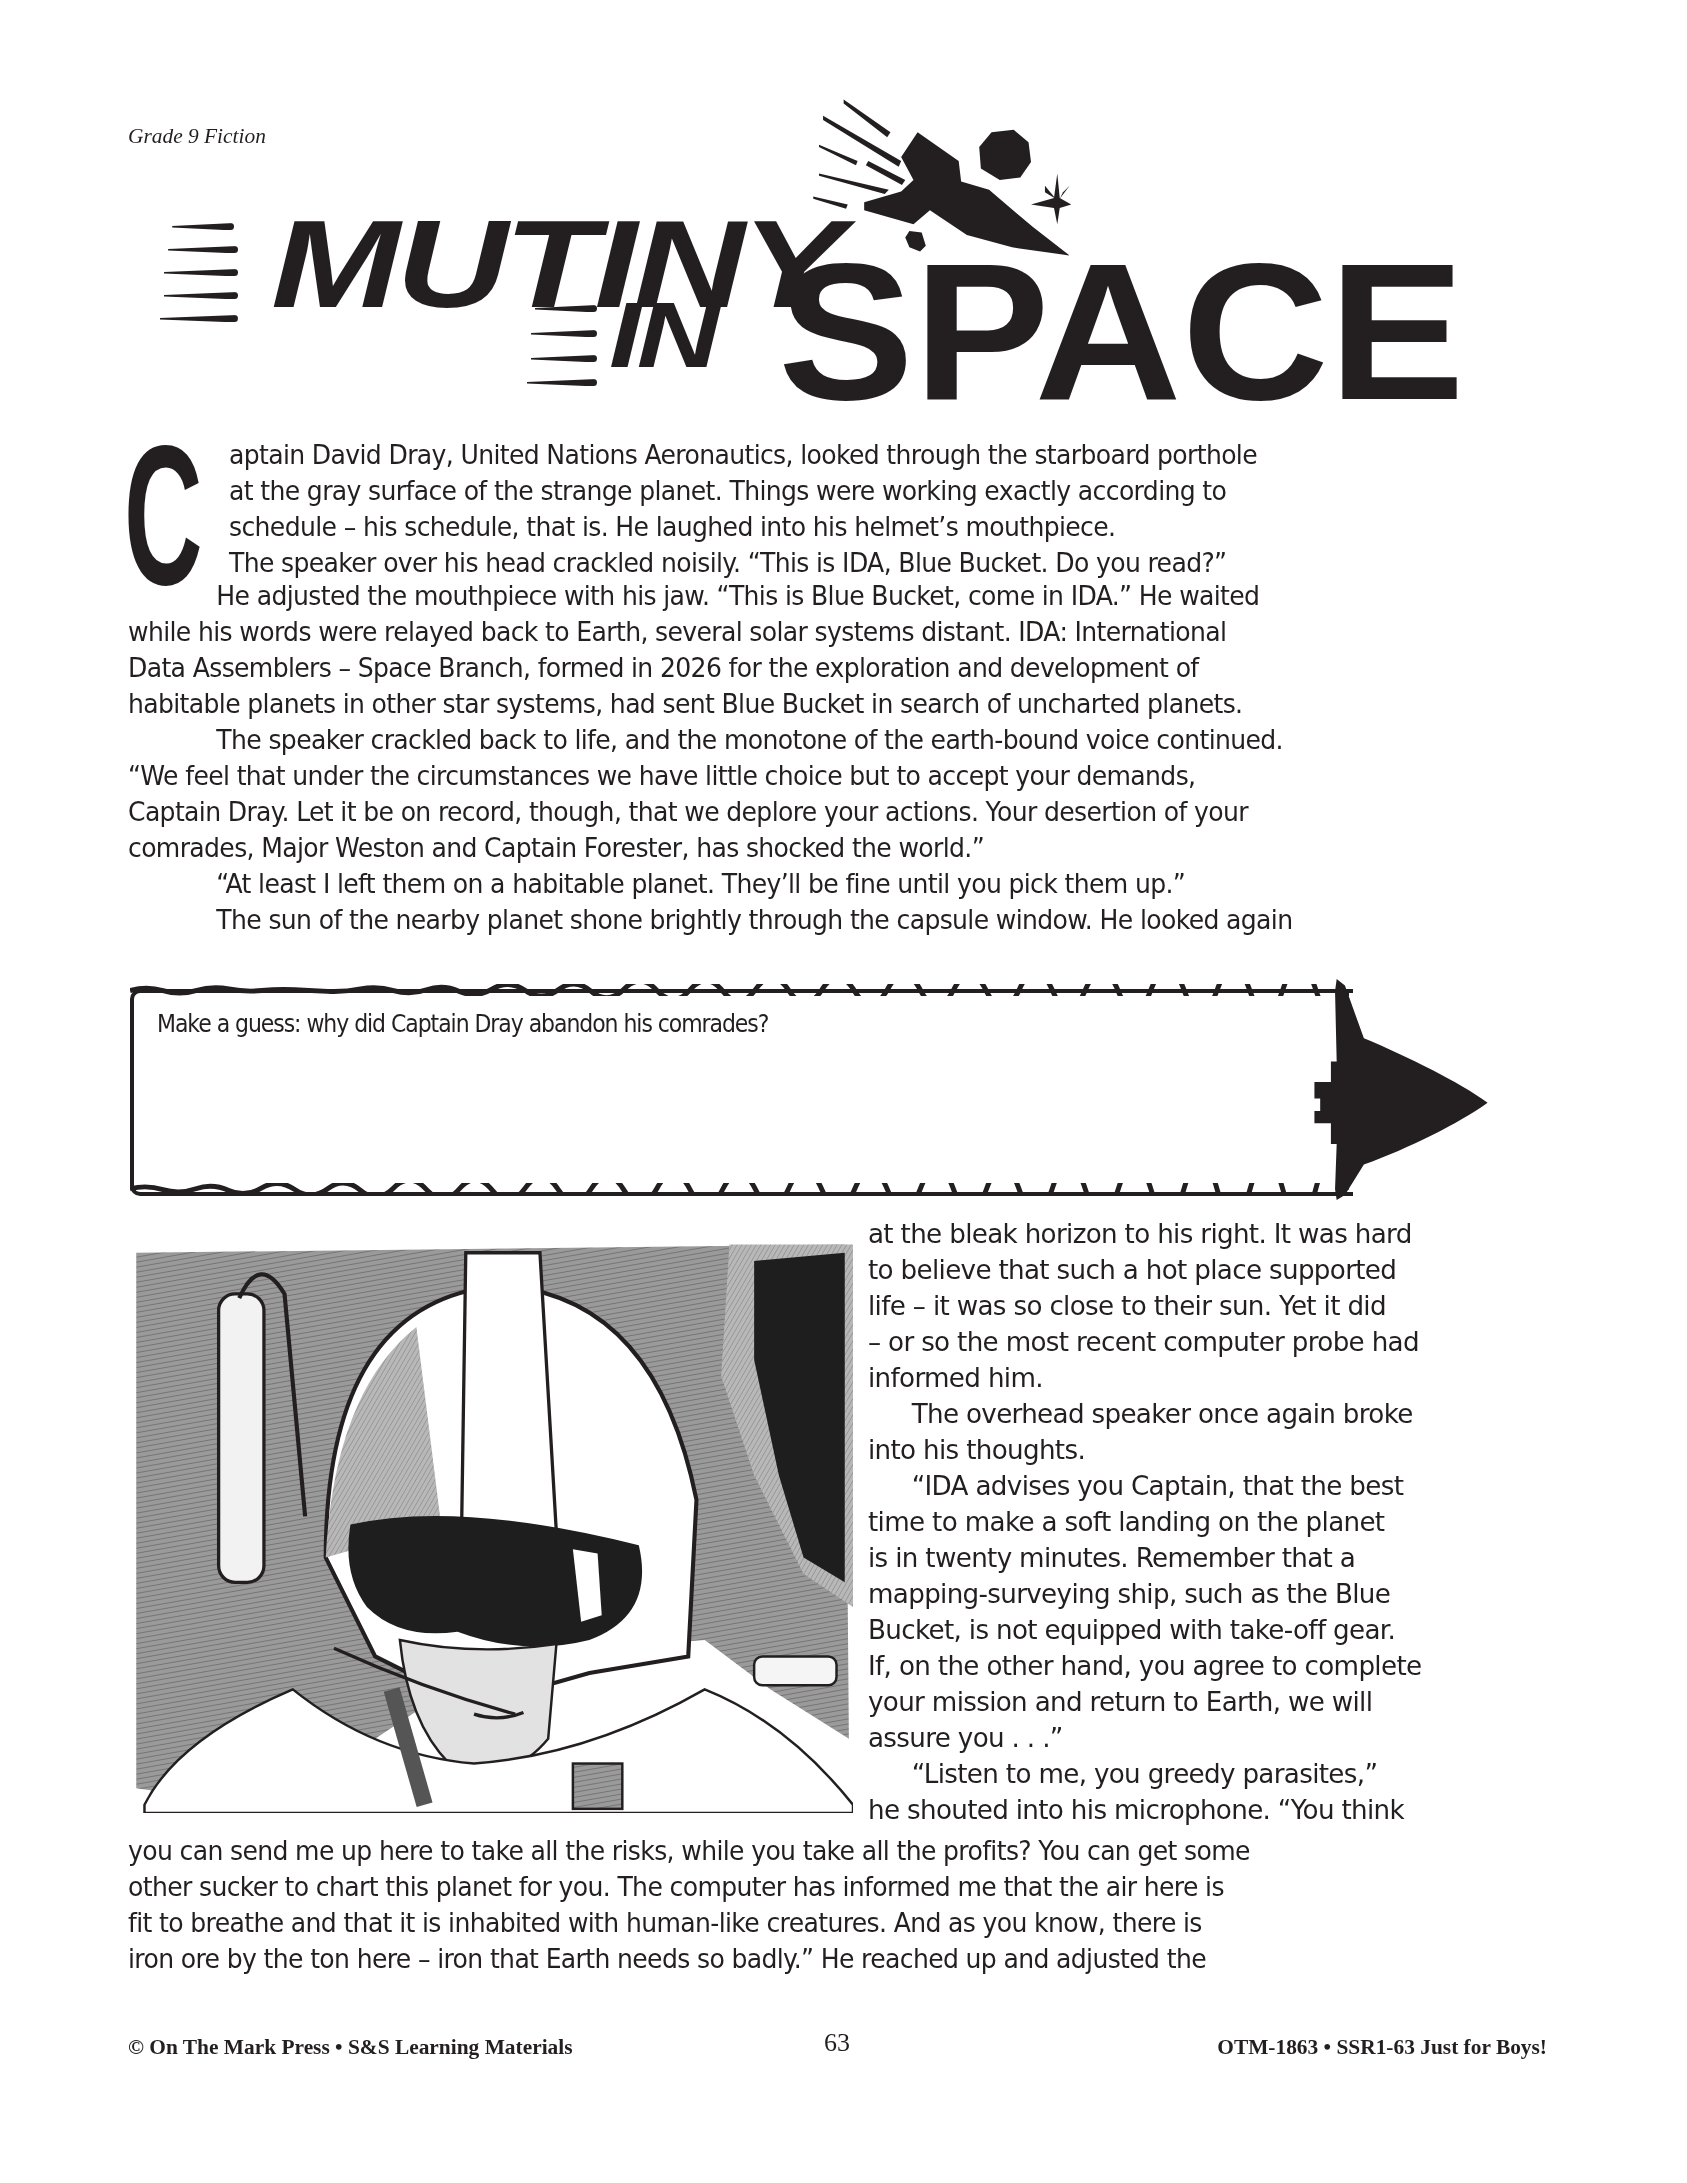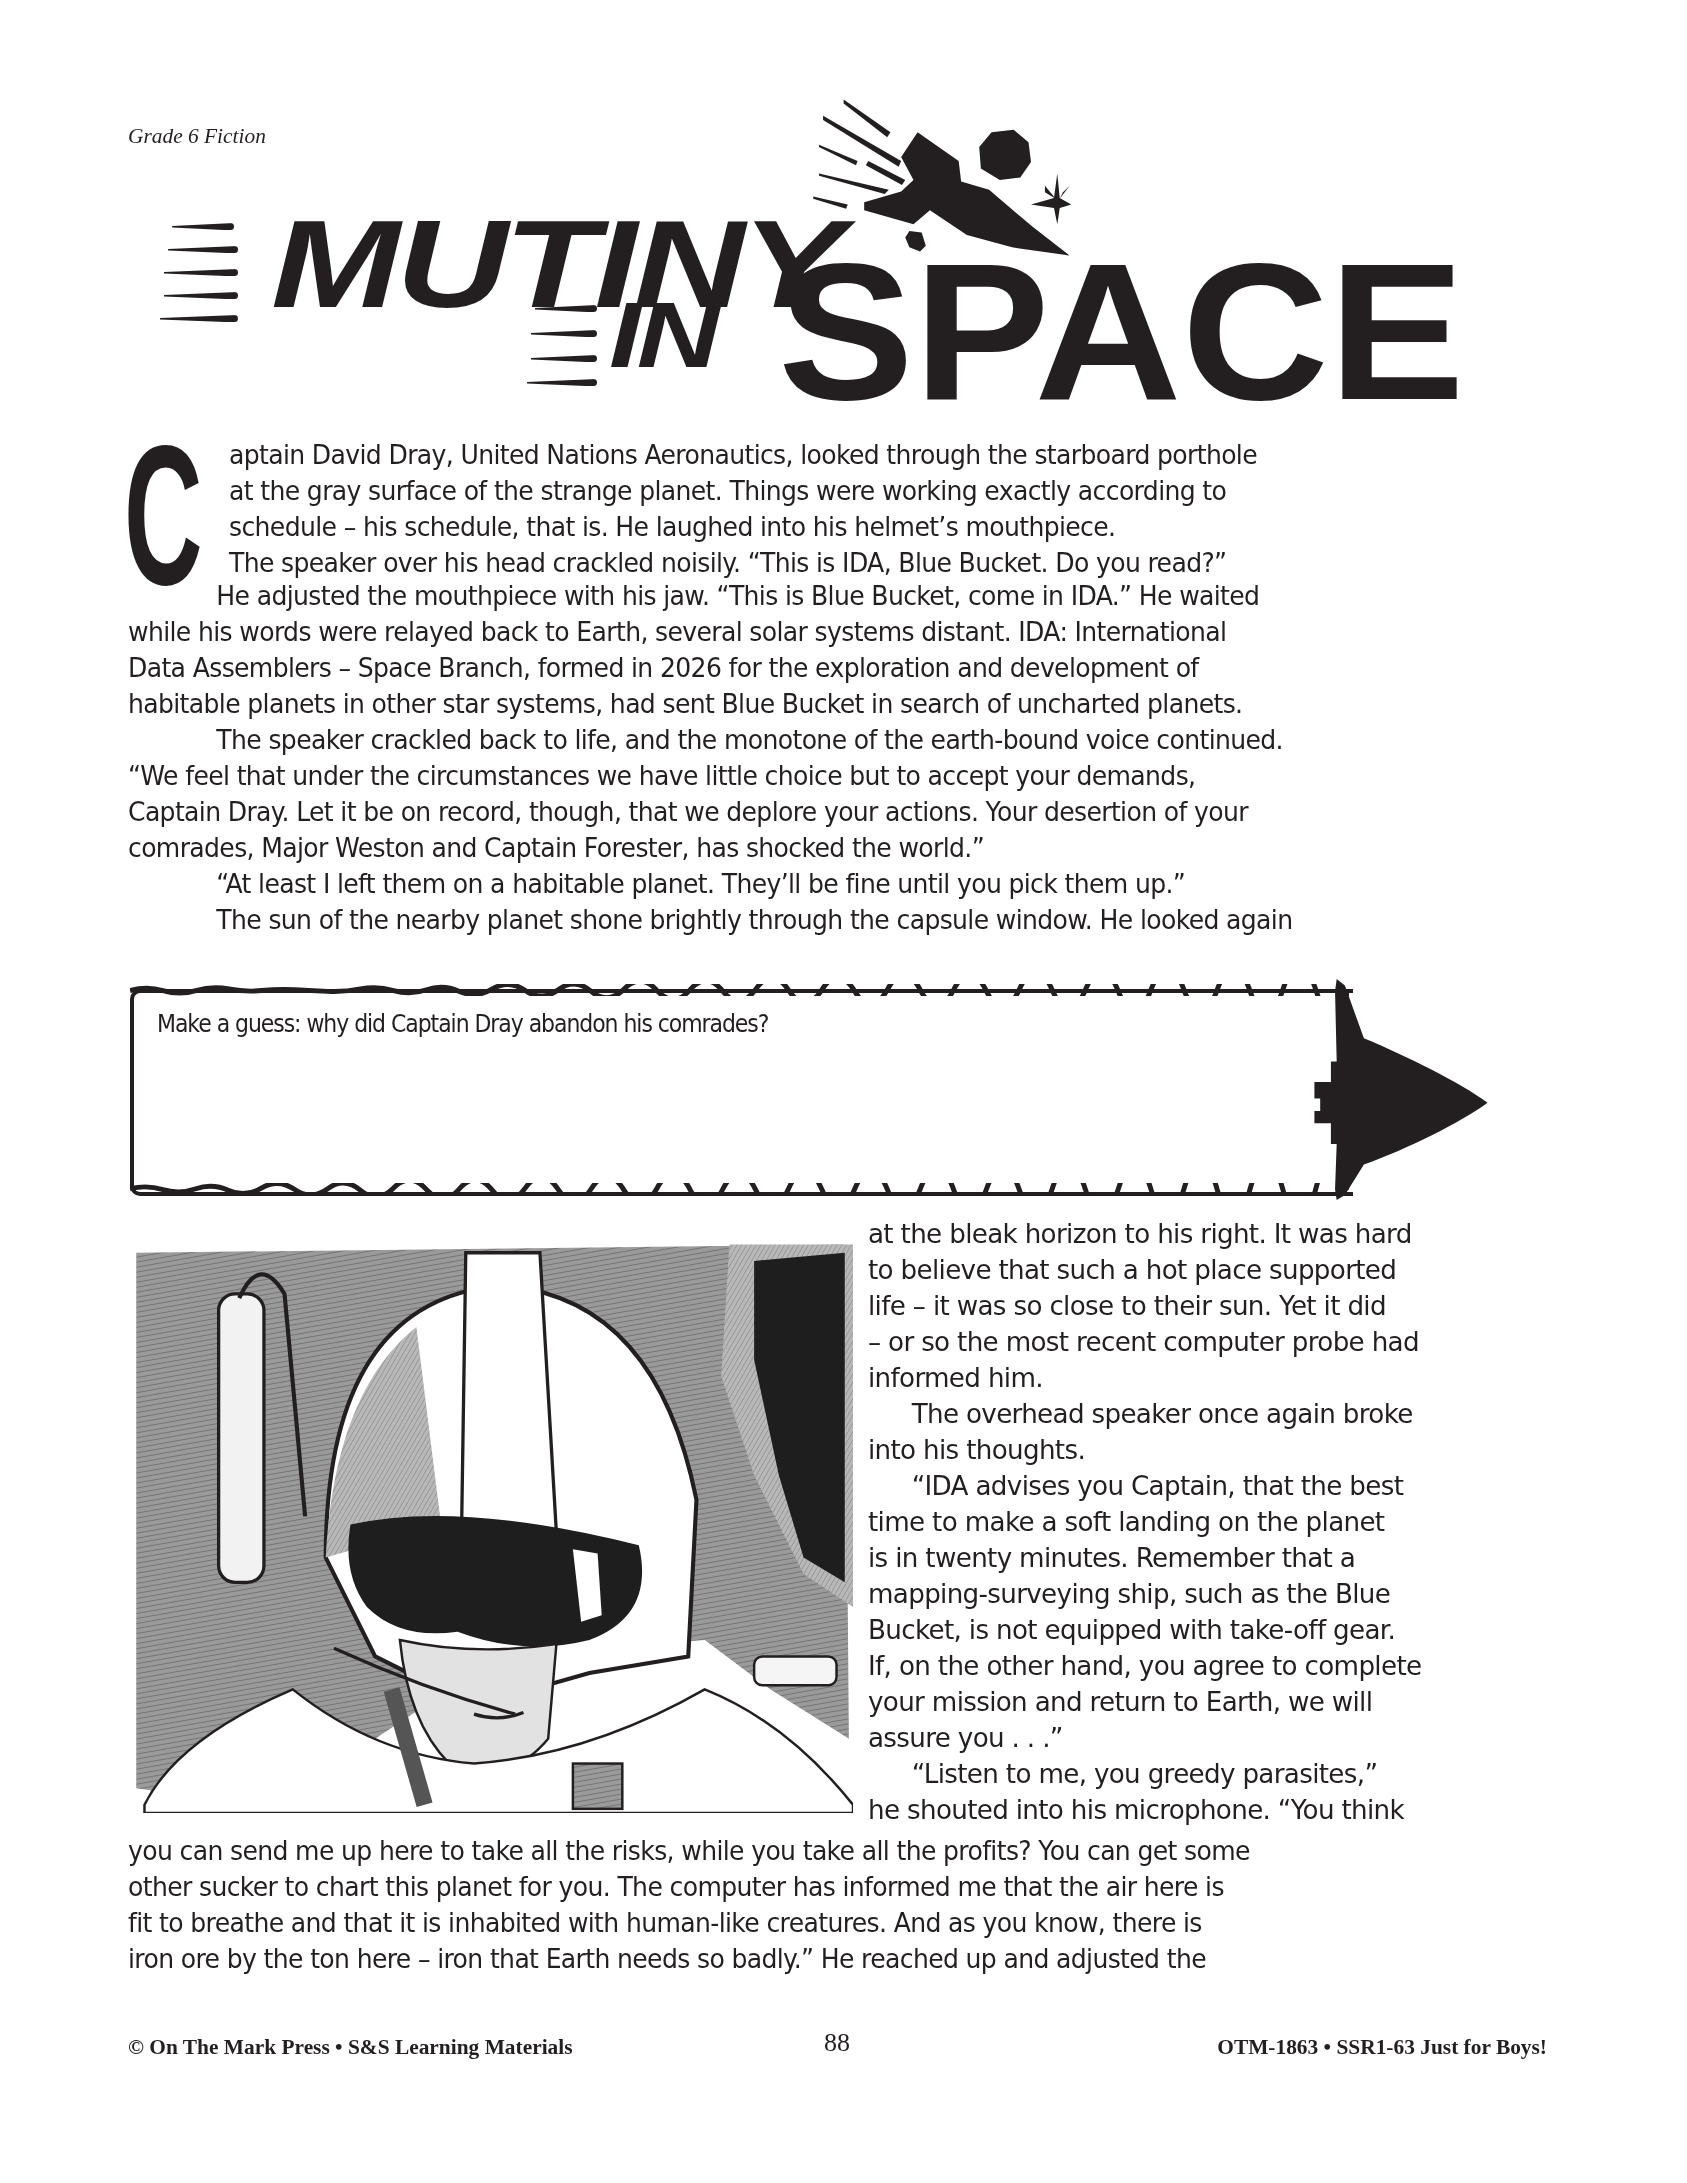--- a/index.html
+++ b/index.html
@@ -43,21 +43,21 @@
 
   
   .footer { top:2035px; font-family:"Liberation Serif", serif; font-weight:bold; font-size:21.4px; color:#231f20; white-space:nowrap; }
   .foot-left { left:128px; }
   .foot-mid { left:824px; font-weight:normal; font-size:26px; top:2028px; }
   .foot-right { right:140px; }
 </style>
 </head>
 <body>
 
-<div class="abs grade">Grade 6 Fiction</div>
+<div class="abs grade">Grade 9 Fiction</div>
 
 <div class="abs title-wrap">
 
   <div class="speed" style="left:8.2px; top:132px; width:62px;"></div>
   <div class="speed" style="left:4.1px; top:155px; width:70px;"></div>
   <div class="speed" style="left:0px; top:178px; width:74px;"></div>
   <div class="speed" style="left:0px; top:201px; width:74px;"></div>
   <div class="speed" style="left:-4.1px; top:224px; width:78px;"></div>
   <div class="title-word t-mutiny">MUTINY</div>
 
@@ -181,15 +181,15 @@
 </div>
 
 <div class="abs body-text para-bottom">
   <span class="line">you can send me up here to take all the risks, while you take all the profits? You can get some</span>
   <span class="line">other sucker to chart this planet for you. The computer has informed me that the air here is</span>
   <span class="line">fit to breathe and that it is inhabited with human-like creatures. And as you know, there is</span>
   <span class="line">iron ore by the ton here – iron that Earth needs so badly.” He reached up and adjusted the</span>
 </div>
 
 <div class="abs footer foot-left">© On The Mark Press • S&amp;S Learning Materials</div>
-<div class="abs footer foot-mid">88</div>
+<div class="abs footer foot-mid">63</div>
 <div class="abs footer foot-right">OTM-1863 • SSR1-63 Just for Boys!</div>
 
 
 </body></html>

